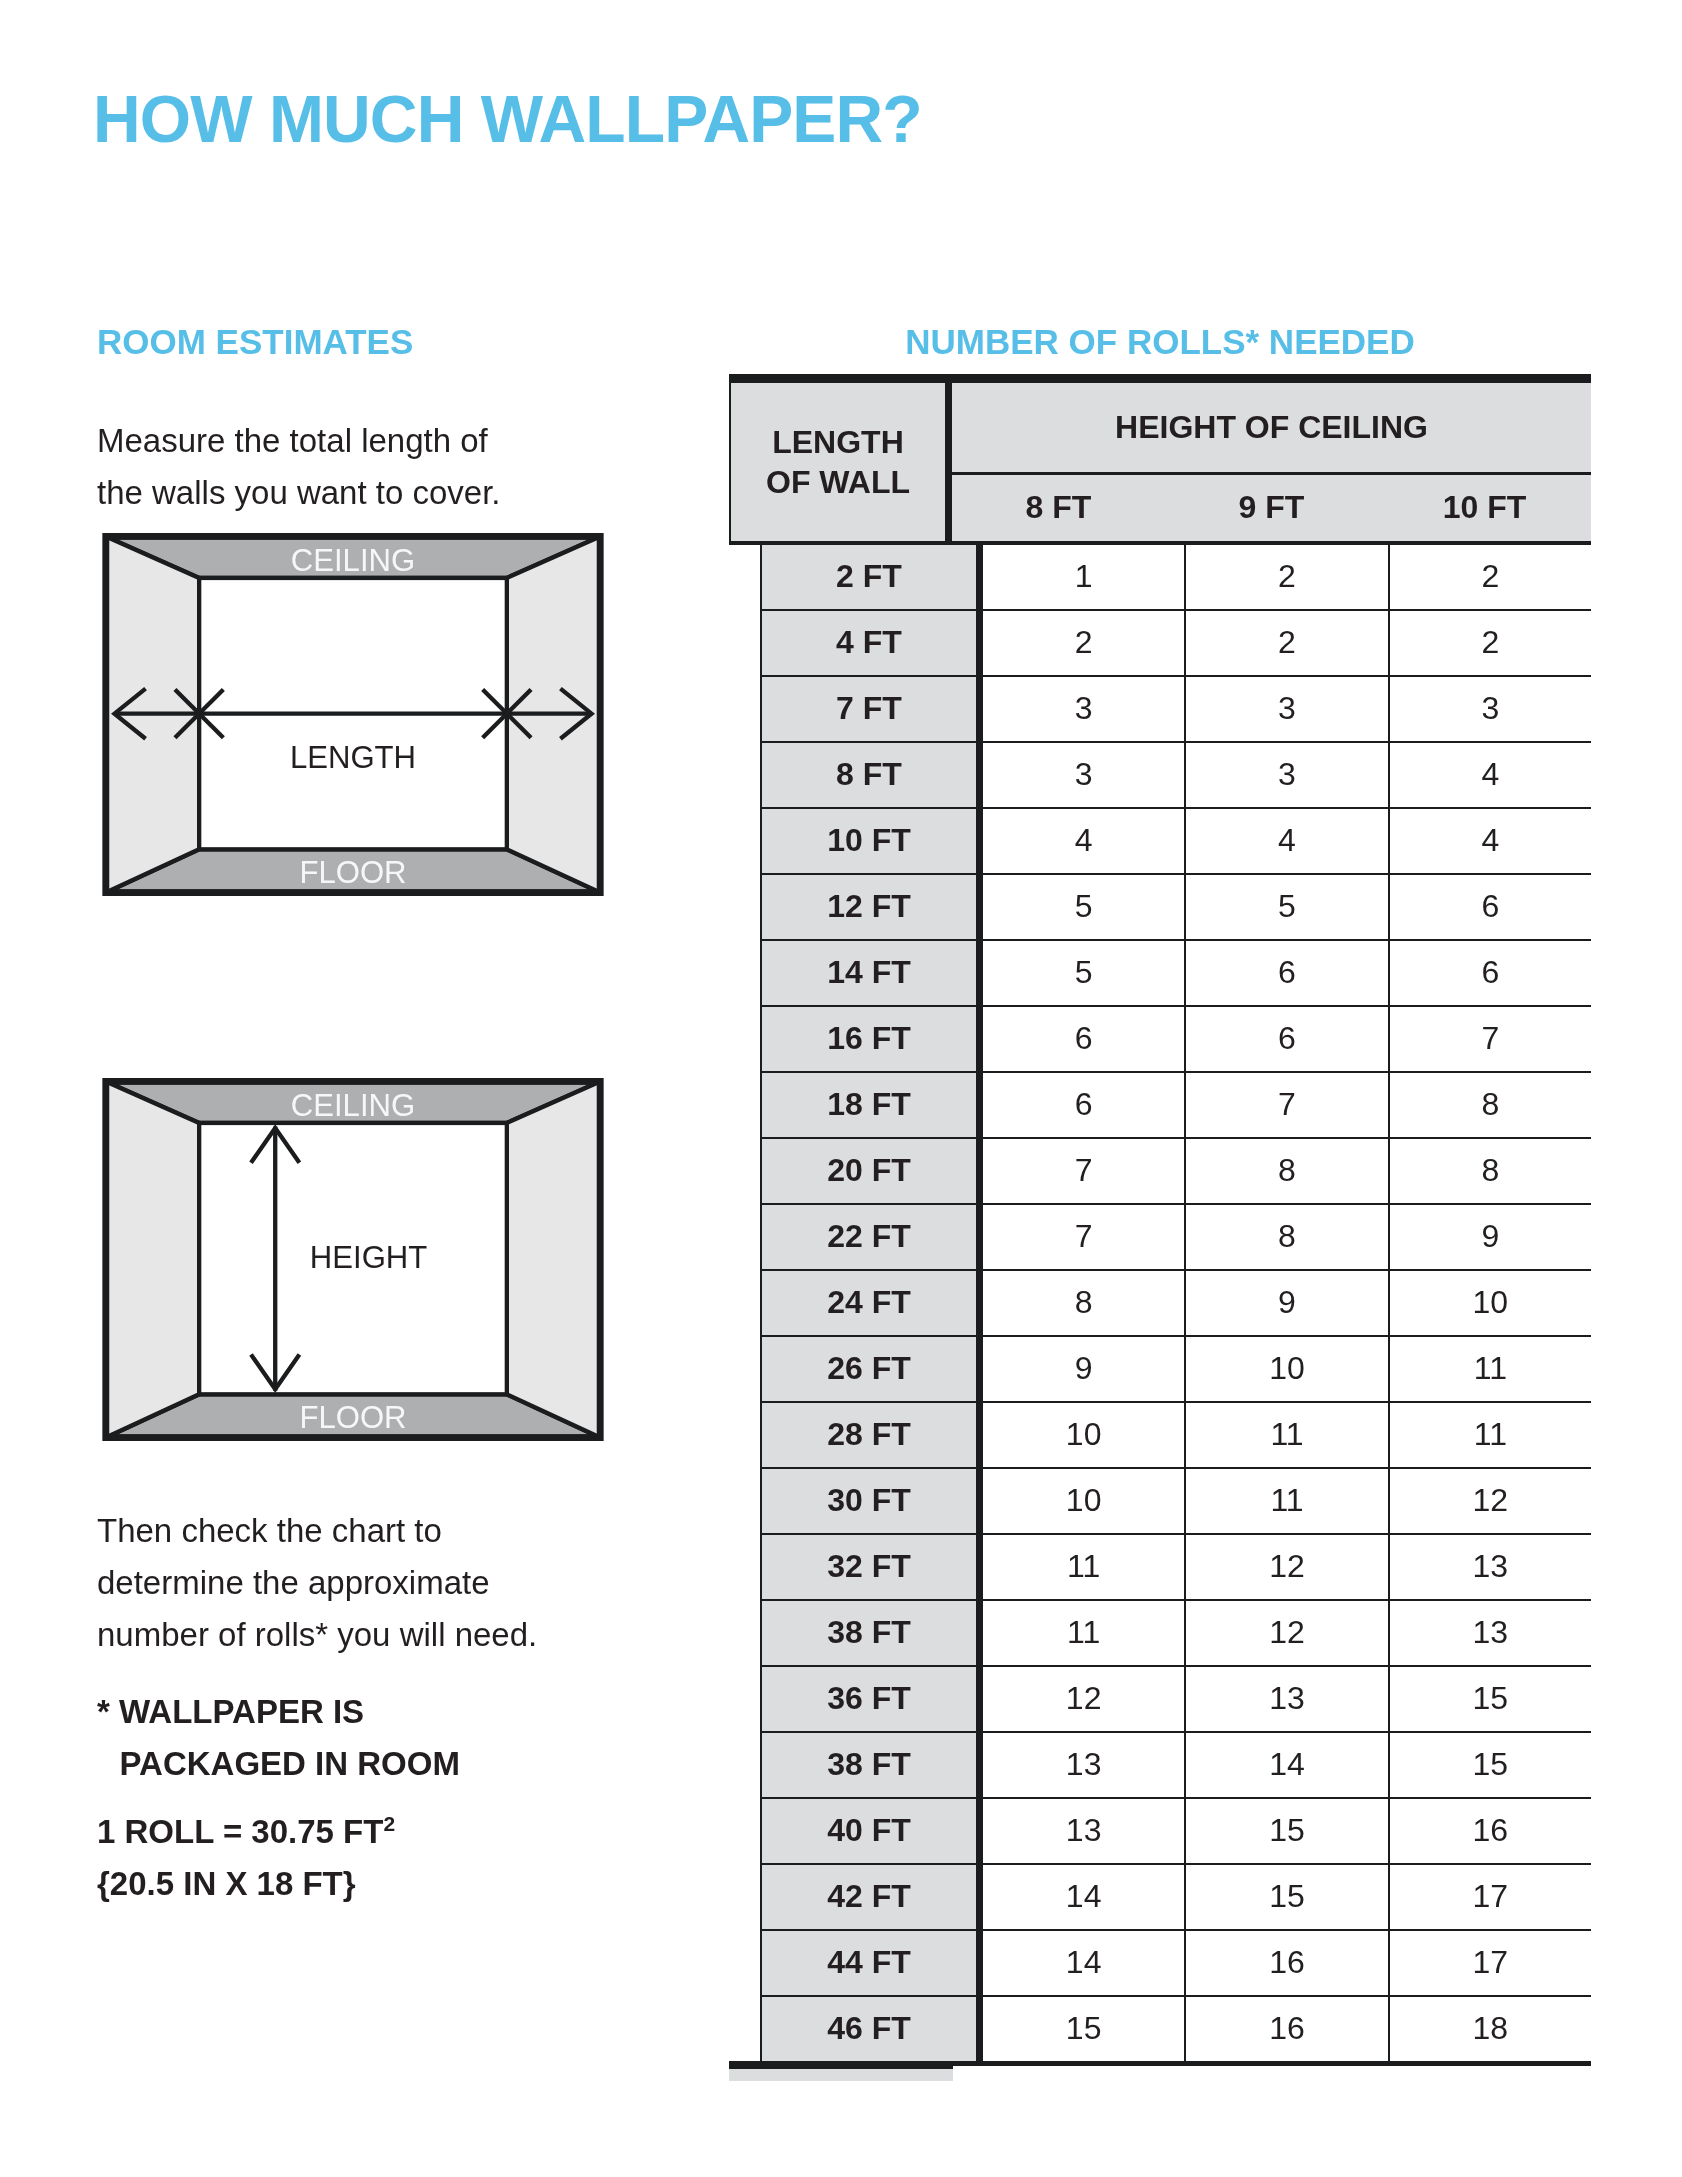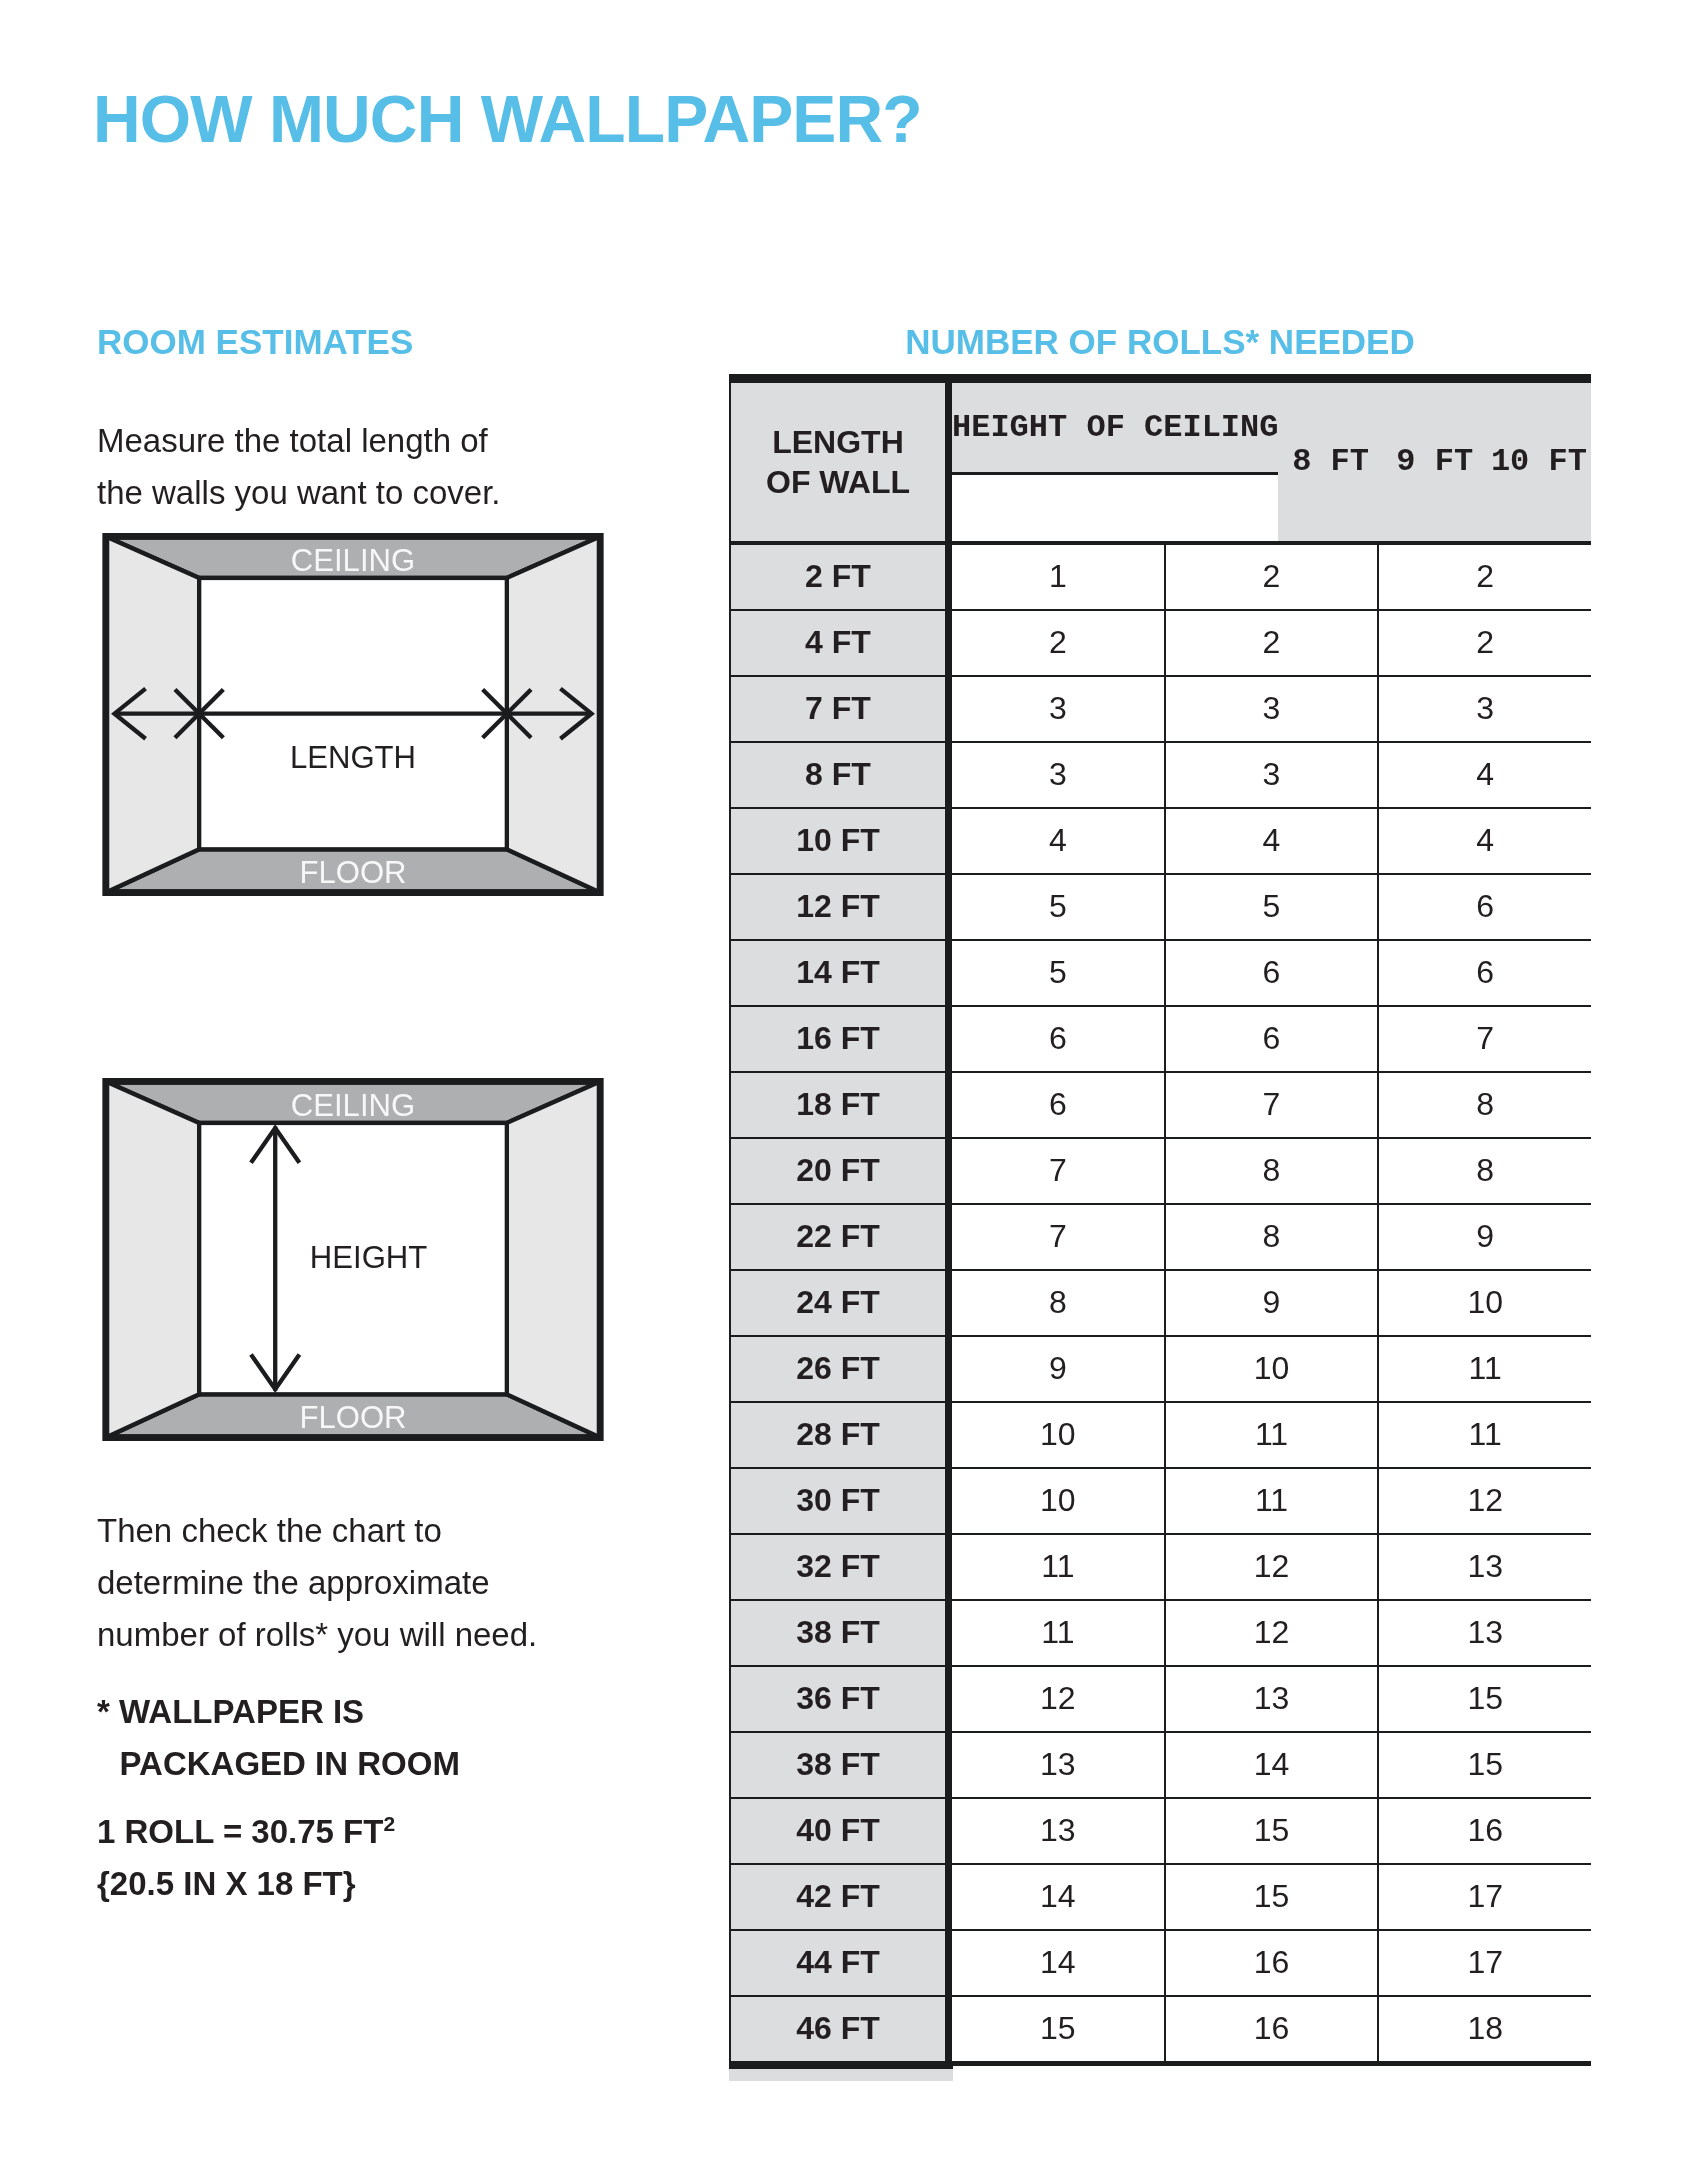--- a/index.html
+++ b/index.html
@@ -37,27 +37,27 @@
   svg .lbl-white{fill:#F7F7F7;}
   svg .lbl-dark{fill:var(--black);}
   
   .tbl{position:absolute;left:729px;top:374px;width:862px;}
   .ttop{height:8.6px;background:var(--line);}
   .thead{display:flex;height:158px;}
   .tcorner{width:214px;border-left:2.6px solid var(--line);background:var(--gray);
         display:flex;align-items:center;justify-content:center;text-align:center;
         font-weight:bold;font-size:32px;line-height:40px;white-space:pre-line;}
   .tvdiv{width:7px;background:var(--line);}
-  .thead-right{flex:1;display:flex;font-family:Liberation Mono, monospace;}
+  .thead-right{flex:1;display:flex;flex-direction:column;}
   .hoc{height:89px;background:var(--gray);border-bottom:3.5px solid var(--line);
         display:flex;align-items:center;justify-content:center;font-weight:bold;font-size:32px;}
   .ftrow{flex:1;display:flex;background:var(--gray);}
   .ftcell{flex:1;display:flex;align-items:center;justify-content:center;font-weight:bold;font-size:32px;}
   .hsep{height:4.3px;background:var(--line);}
-  .trow{display:flex;height:64px;border-bottom:2.6px solid var(--line);}
+  .trow{display:flex;height:64px;border-bottom:2.6px solid var(--line);margin-left:31px;}
   .trow:last-child{border-bottom:none;}
   .tlabel{width:214px;border-left:2.6px solid var(--line);background:var(--gray);
         display:flex;align-items:center;justify-content:center;font-weight:bold;font-size:32px;}
   .tcell{flex:1;display:flex;align-items:center;justify-content:center;font-size:32px;background:#fff;}
   .tcell + .tcell{border-left:2.6px solid var(--line);}
   .tbottom{display:flex;align-items:flex-start;}
   .tbottom-left{width:224px;}
   .tbottom-left-bar{height:8.6px;background:var(--line);}
   .tbottom-left-stub{height:11.2px;background:var(--gray);}
   .tbottom-right{flex:1;height:5.2px;background:var(--line);}

